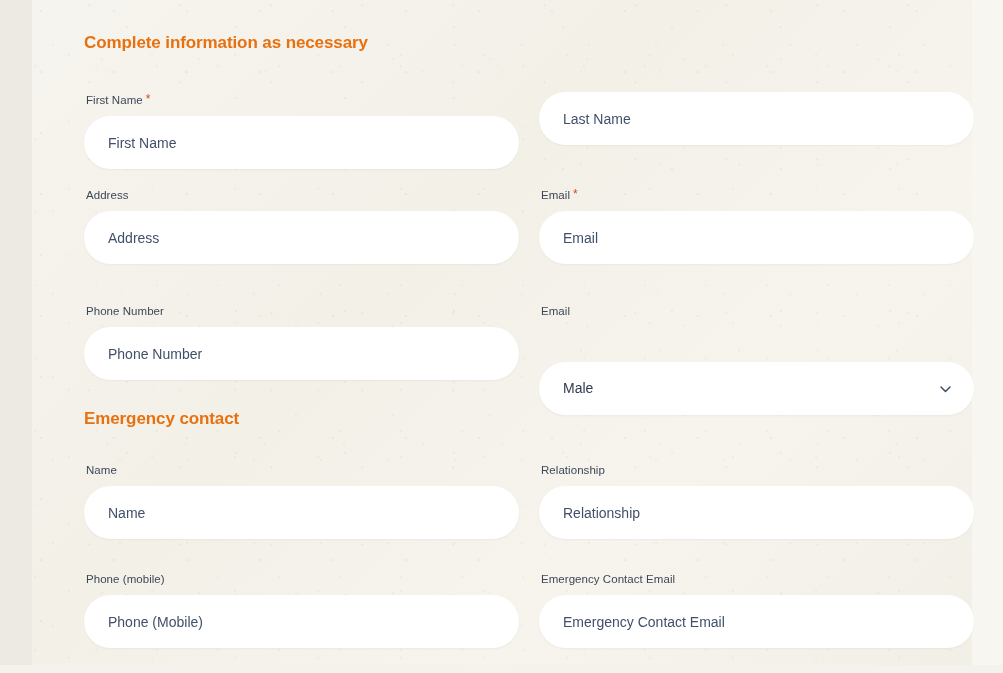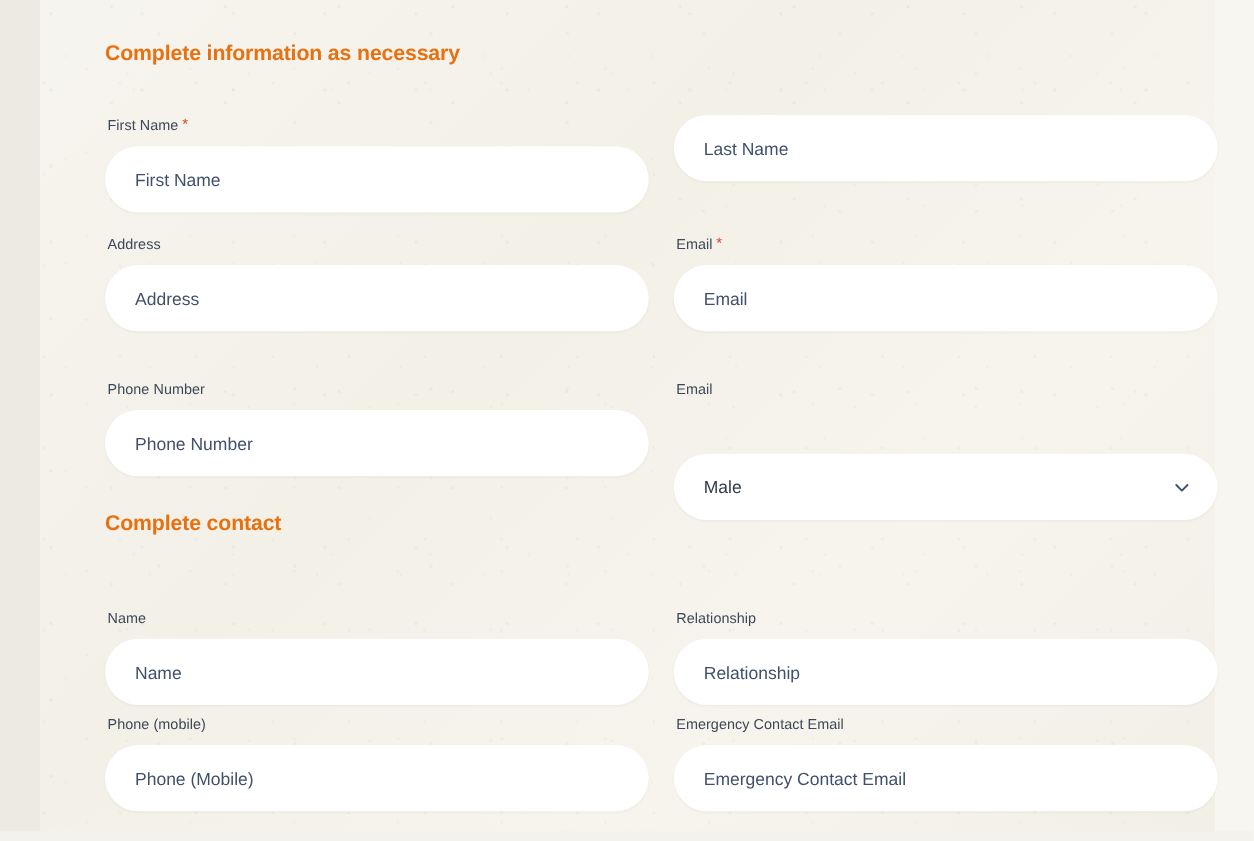--- a/index.html
+++ b/index.html
@@ -86,21 +86,21 @@
   .field-row {
     position: absolute;
     left: 52px;
     width: 890px;
     display: flex;
     gap: 20px;
   }
   .row-1 { top: 92px; }
   .row-2 { top: 187px; }
   .row-3 { top: 303px; }
-  .row-4 { top: 486px; justify-content: flex-end; }
+  .row-4 { top: 462px; justify-content: flex-end; }
   .row-5 { top: 571px; justify-content: space-between; }
 
   .field {
     width: 435px;
     flex: 0 0 435px;
   }
 
   .field-label {
     display: block;
     font-size: 11.5px;
@@ -219,21 +219,21 @@
             </select>
             <span class="chevron-down-icon">
               <svg viewBox="0 0 13 13" width="13" height="13" aria-hidden="true">
                 <path d="M2 4.5 L6.5 9 L11 4.5" fill="none" stroke="#41506a" stroke-width="1.5" stroke-linecap="round" stroke-linejoin="round"></path>
               </svg>
             </span>
           </div>
         </div>
       </div>
 
-      <h2 class="section-heading heading-2">Complete contact</h2>
+      <h2 class="section-heading heading-2">Emergency contact</h2>
 
       <div class="field-row row-4">
 
         <div class="field">
           <label class="field-label">
             <span>Name</span><span class="req-star"></span>
           </label>
           <input class="text-input" type="text" placeholder="Name" style="">
         </div>
 

